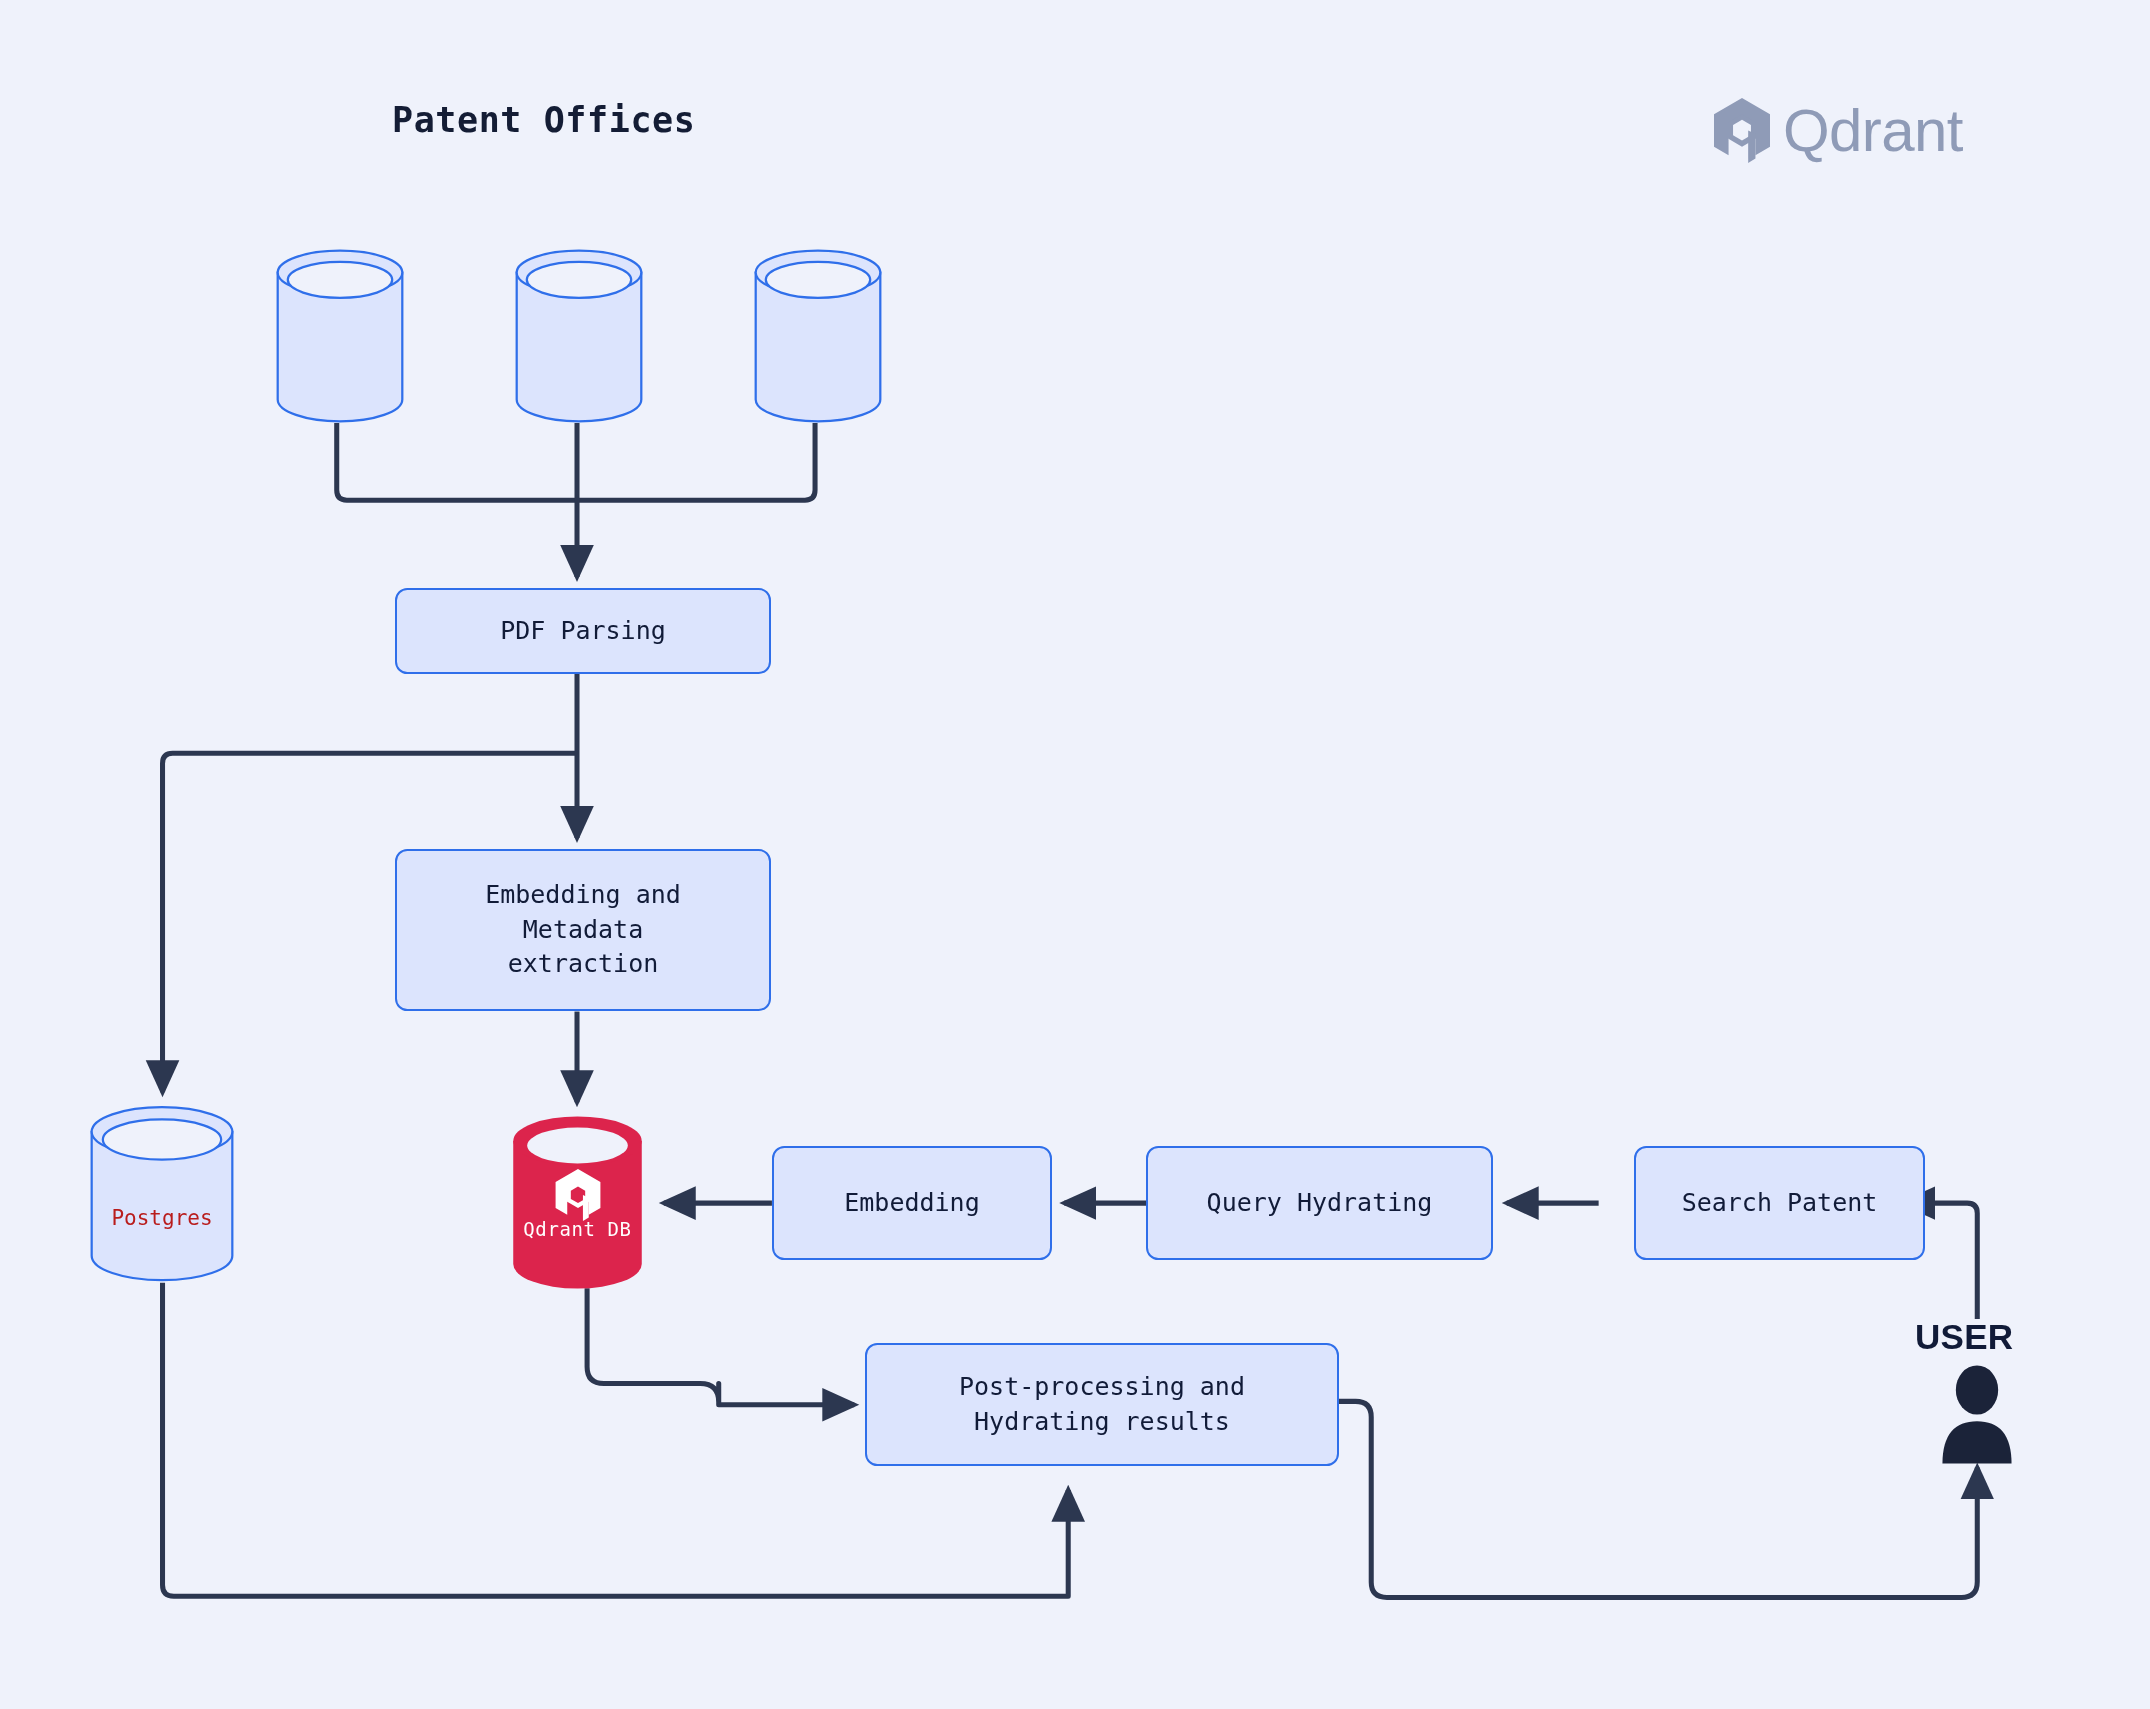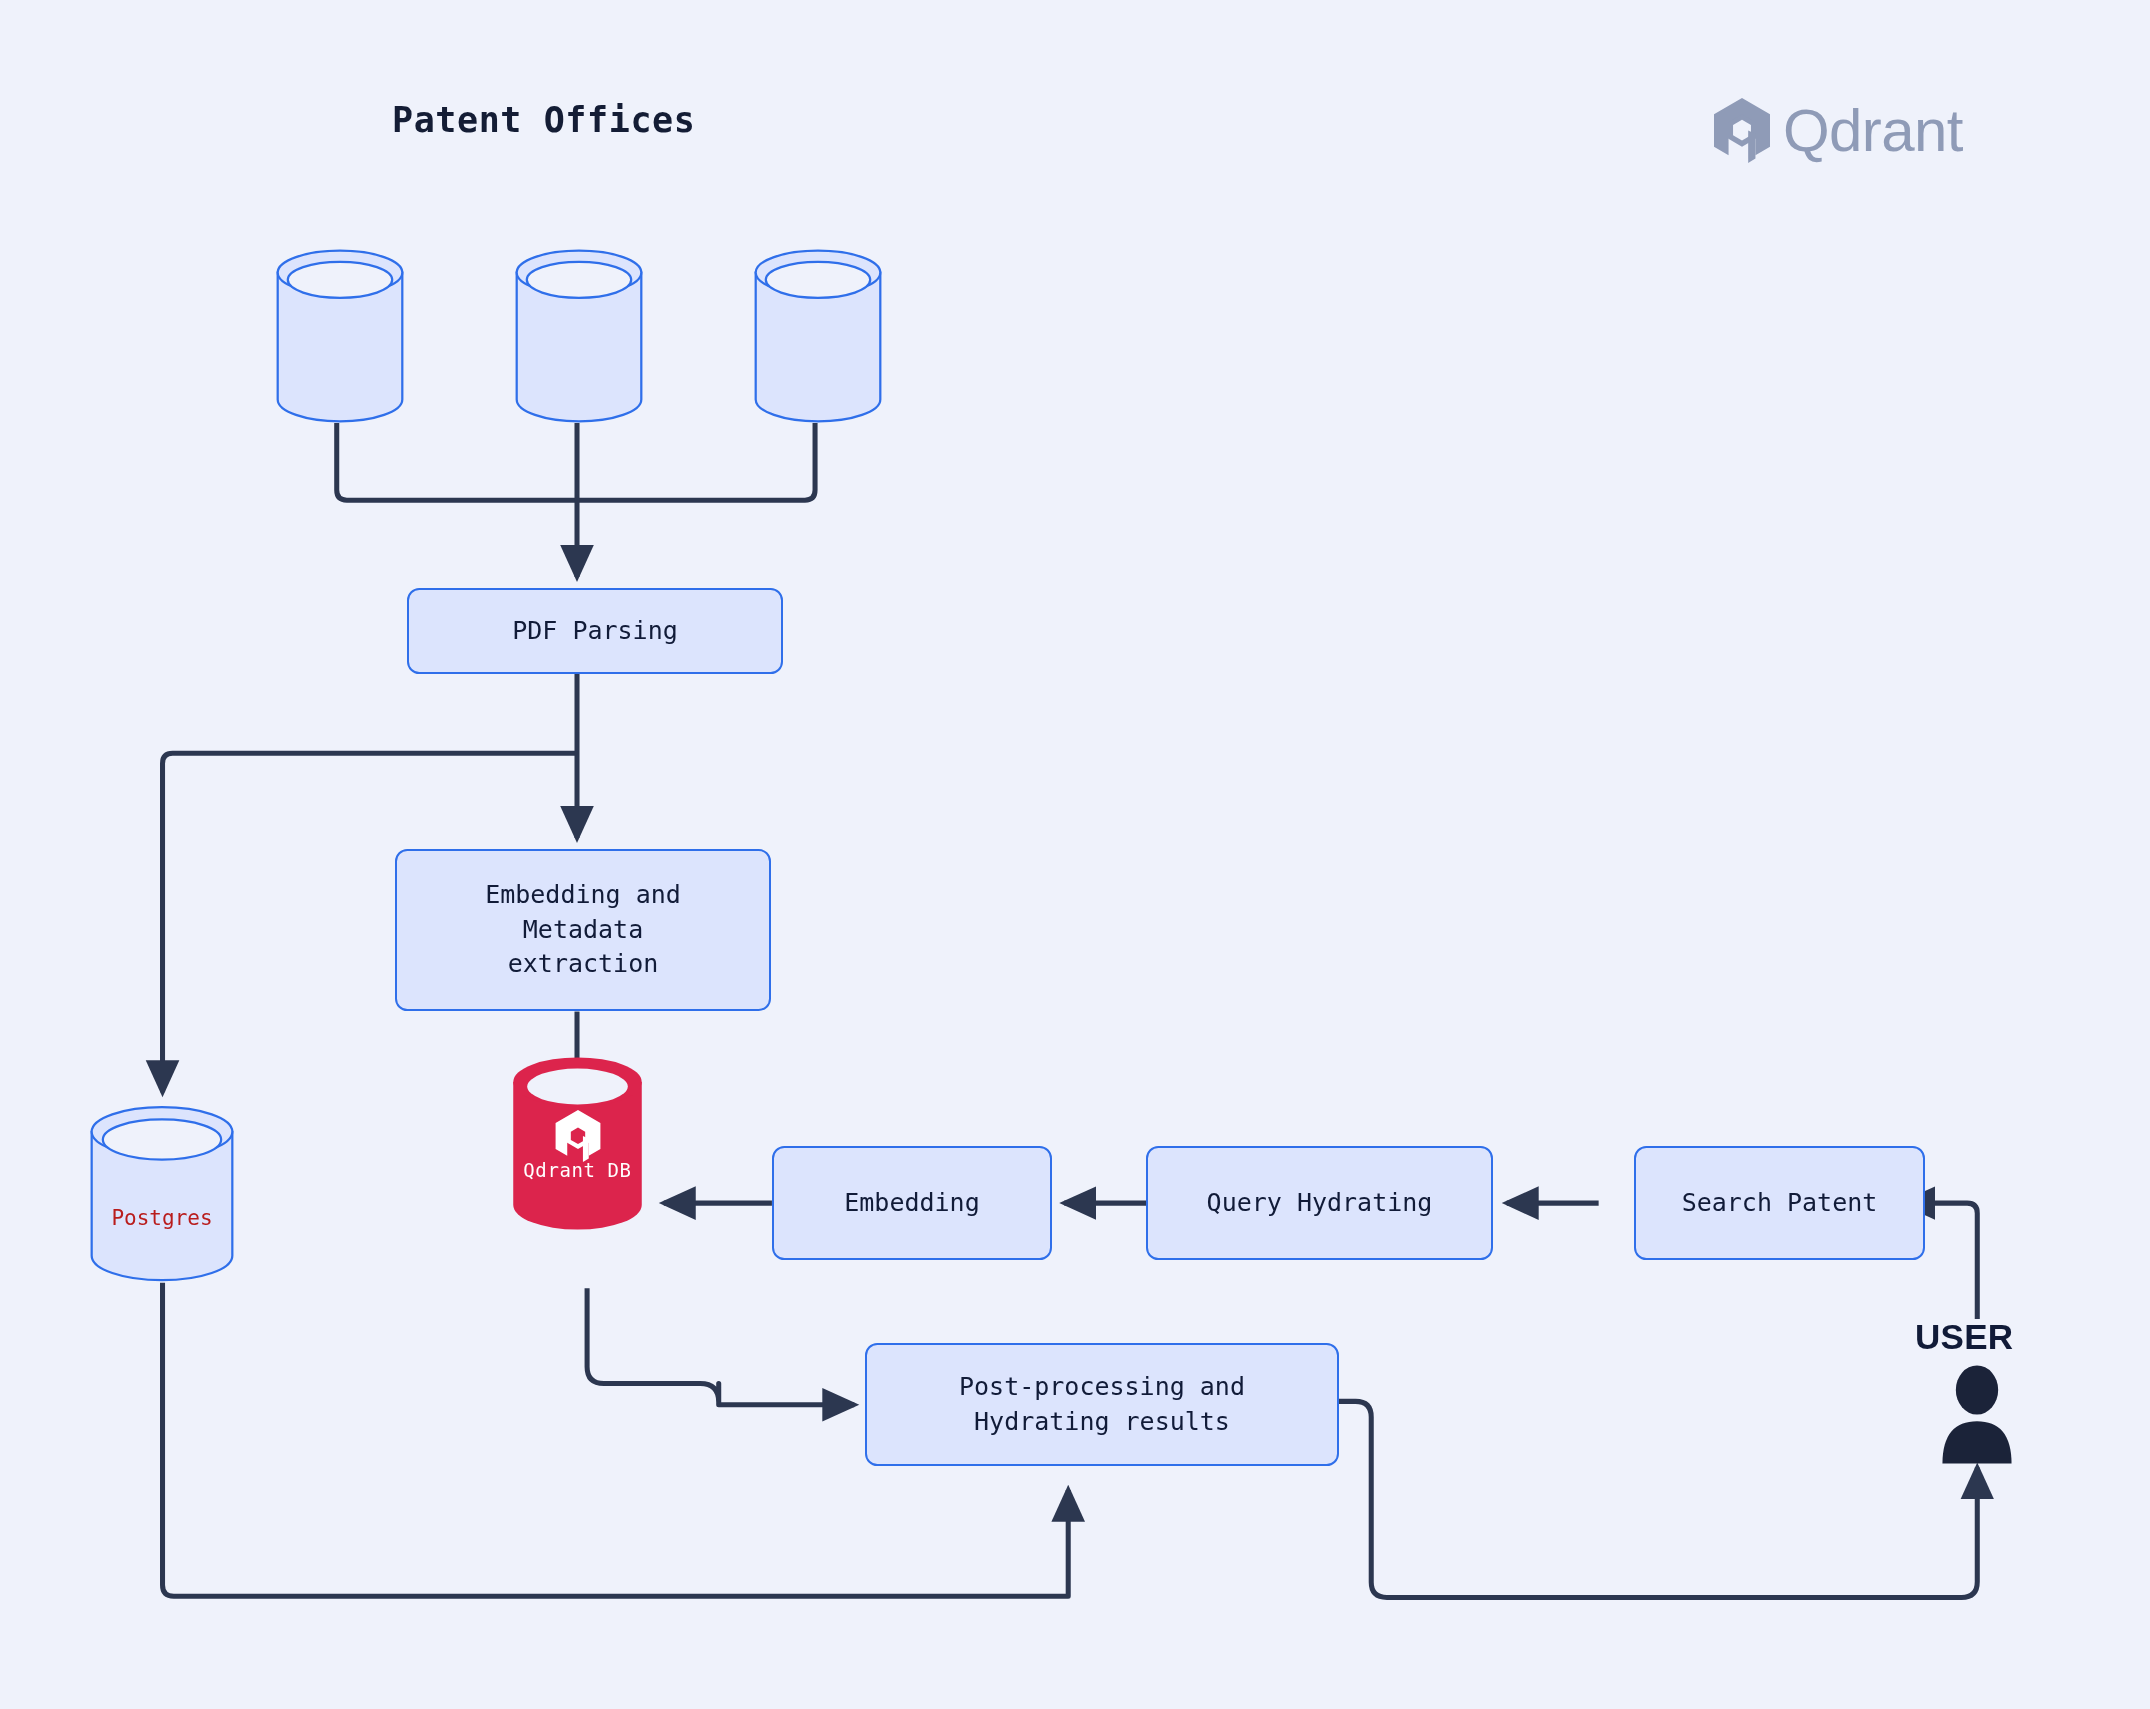--- a/index.html
+++ b/index.html
@@ -65,21 +65,21 @@
     align-items: center;
     justify-content: center;
     text-align: center;
     color: #111b38;
     font-family: "DejaVu Sans Mono", "Liberation Mono", monospace;
     font-size: 25px;
     line-height: 1.38;
     padding: 3.4px 7.8px;
   }
 
-  #box-pdf-parsing       { left: 407px;  top: 588px; width: 376px;  height: 86px; }
+  #box-pdf-parsing       { left: 395px;  top: 588px; width: 376px;  height: 86px; }
   #box-embedding-meta    { left: 395px;  top: 849px; width: 376px;  height: 162px; }
   #box-embedding         { left: 772px; top: 1146px; width: 280px;  height: 114px; }
   #box-query-generation  { left: 1146px; top: 1146px; width: 347px;  height: 114px; }
   #box-search-patent     { left: 1598px; top: 1146px; width: 291px;  height: 114px; margin-left: 36px; }
   #box-post-processing   { left: 865px; top: 1343px; width: 474px;  height: 123px; }
 
   
   .cyl { position: absolute; }
   .cyl svg { display: block; overflow: visible; }
   .cyl .cyl-label {
@@ -91,21 +91,21 @@
     white-space: nowrap;
   }
 
   #cyl-source-1 { left: 276px;  top: 249px; }
   #cyl-source-2 { left: 515px;  top: 249px; }
   #cyl-source-3 { left: 754px; top: 249px; }
 
   #cyl-postgres { left: 90px; top: 1106px; }
   #cyl-postgres .cyl-label { top: 100px; font-size: 21px; }
 
-  #cyl-qdrant { left: 511px; top: 1056px; }
+  #cyl-qdrant { left: 511px; top: 1115px; }
   #cyl-qdrant .cyl-label { top: 103px; font-size: 19px; color: #ffffff; letter-spacing: 0.6px; }
   #cyl-qdrant .qdrant-mark {
     position: absolute;
     left: 50%;
     top: 54px;
     transform: translateX(-50%);
     width: 47px; height: 52px;
   }
 
   

